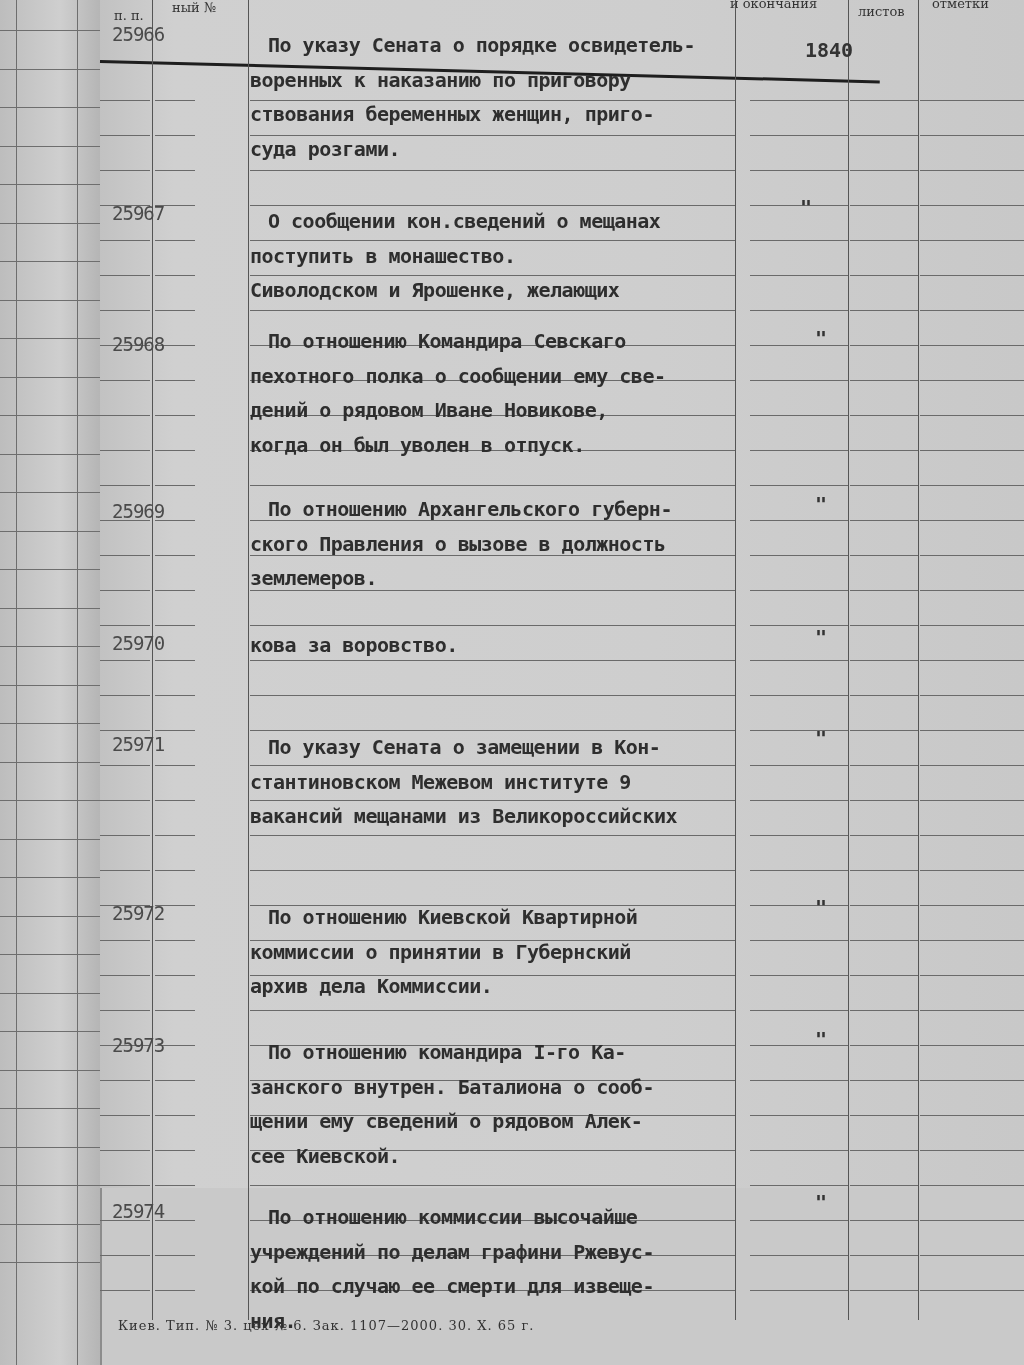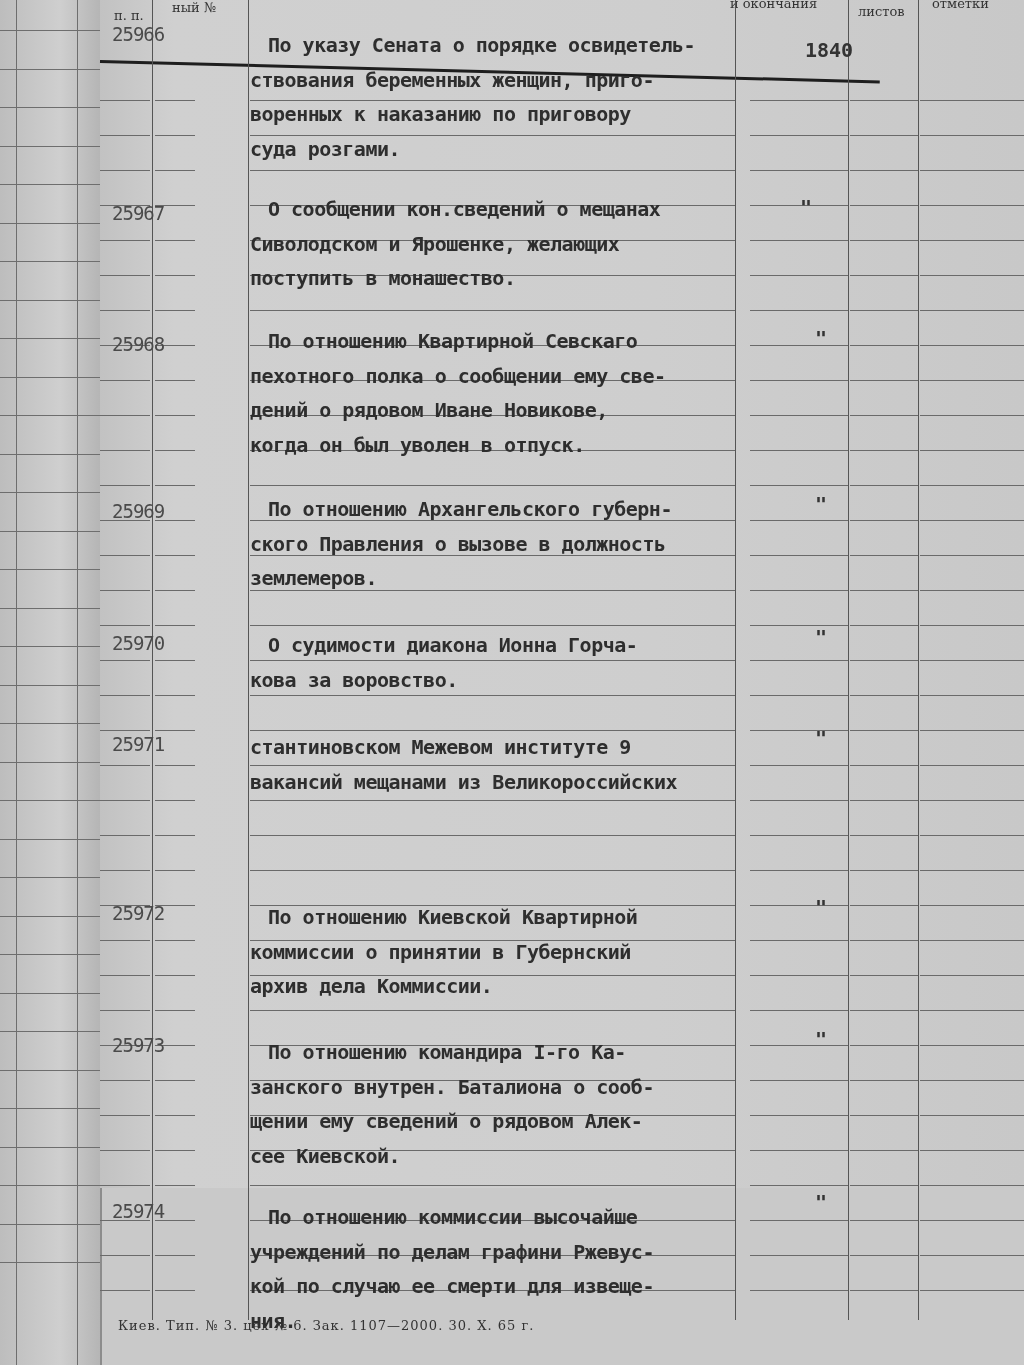--- a/index.html
+++ b/index.html
@@ -311,70 +311,70 @@
       <div class="rule" style="left: 650px; width: 98px; top: 1290px;"></div>
       <div class="rule" style="left: 750px; width: 68px; top: 1290px;"></div>
       <div class="rule" style="left: 820px; width: 104px; top: 1290px;"></div>
     </div>
 
   <div>
     <div class="num" style="top:23px">25966</div>
     <div class="date" style="top:38px">1840</div>
     <div class="entry" style="top:28px">
       <span class="line indent">По указу Сената о порядке освидетель-</span>
+      <span class="line">воренных к наказанию по приговору</span>
       <span class="line">ствования беременных женщин, приго-</span>
-      <span class="line">воренных к наказанию по приговору</span>
       <span class="line">суда розгами.</span>
     </div>
   </div>
 
   <div>
     <div class="num" style="top:202px">25967</div>
     <div class="date" style="top:195px;left:700px">"</div>
-    <div class="entry" style="top:192px">
+    <div class="entry" style="top:204px">
       <span class="line indent">О сообщении кон.сведений о мещанах</span>
+      <span class="line">поступить в монашество.</span>
       <span class="line">Сиволодском и Ярошенке, желающих</span>
-      <span class="line">поступить в монашество.</span>
     </div>
   </div>
 
   <div>
     <div class="num" style="top:333px">25968</div>
     <div class="date" style="top:326px;left:715px">"</div>
     <div class="entry" style="top:324px">
-      <span class="line indent">По отношению Квартирной Севскаго</span>
+      <span class="line indent">По отношению Командира Севскаго</span>
       <span class="line">пехотного полка о сообщении ему све-</span>
       <span class="line">дений  о рядовом Иване Новикове,</span>
       <span class="line">когда он был уволен в отпуск.</span>
     </div>
   </div>
 
   <div>
     <div class="num" style="top:500px">25969</div>
     <div class="date" style="top:492px;left:715px">"</div>
     <div class="entry" style="top:492px">
       <span class="line indent">По отношению Архангельского губерн-</span>
       <span class="line">ского Правления о вызове в должность</span>
       <span class="line">землемеров.</span>
     </div>
   </div>
 
   <div>
     <div class="num" style="top:632px">25970</div>
     <div class="date" style="top:625px;left:715px">"</div>
     <div class="entry" style="top:628px">
-      <span class="line indent">О судимости диакона Ионна Горча-</span>
       <span class="line">кова за воровство.</span>
     </div>
   </div>
 
   <div>
     <div class="num" style="top:733px">25971</div>
     <div class="date" style="top:726px;left:715px">"</div>
     <div class="entry" style="top:730px">
+      <span class="line indent">По указу Сената о замещении в Кон-</span>
       <span class="line">стантиновском Межевом институте 9</span>
       <span class="line">вакансий мещанами из Великороссийских</span>
     </div>
   </div>
 
   <div>
     <div class="num" style="top:902px">25972</div>
     <div class="date" style="top:895px;left:715px">"</div>
     <div class="entry" style="top:900px">
       <span class="line indent">По отношению Киевской Квартирной</span>

